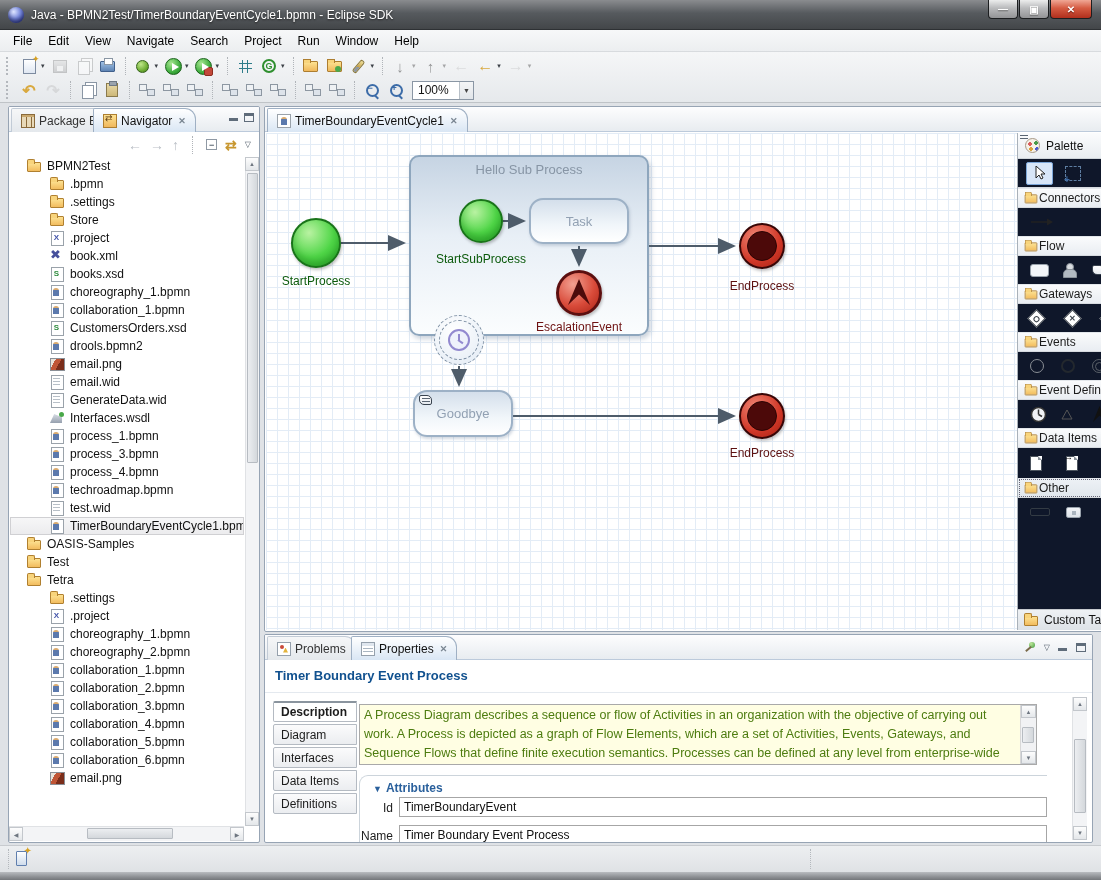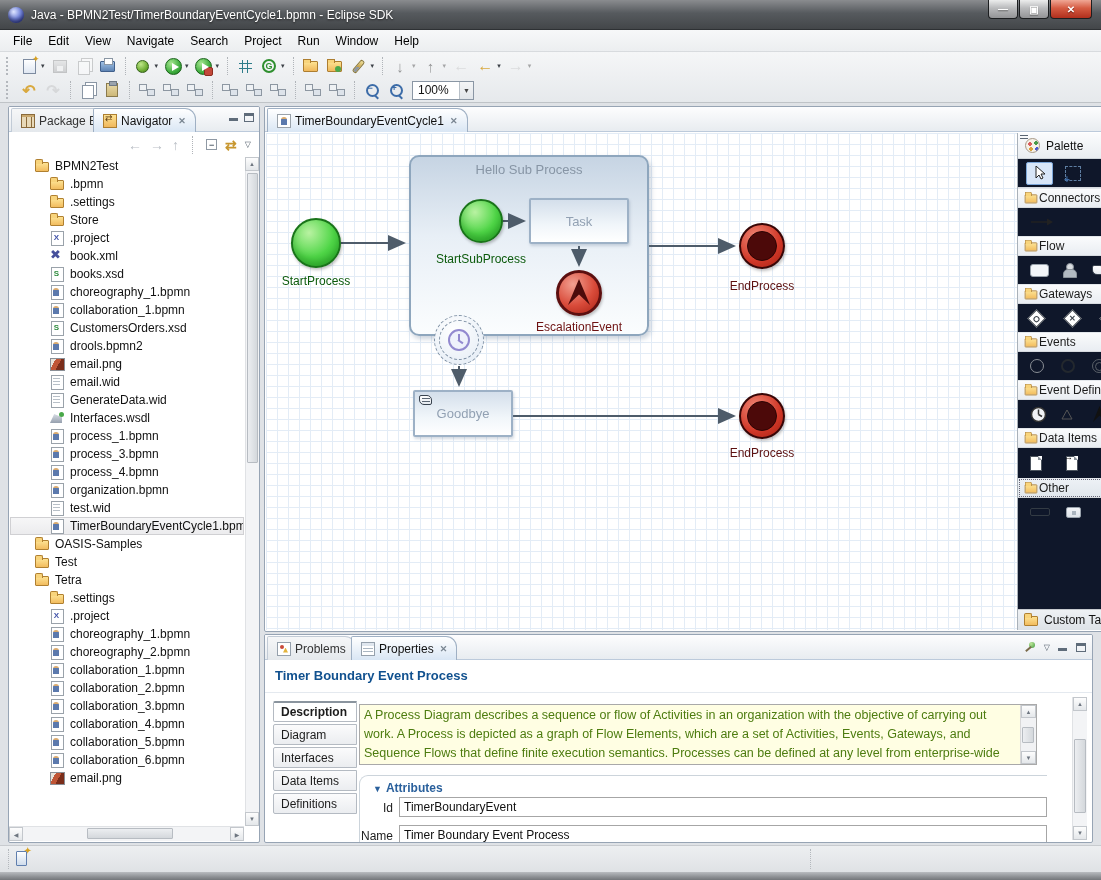--- a/index.html
+++ b/index.html
@@ -110,21 +110,21 @@
 
 #explorer{left:8px;top:106px;width:252px;height:737px}
 #explorer .vtoolbar{position:absolute;left:0;right:0;top:26px;height:23px;display:flex;align-items:center;
   justify-content:flex-end;gap:8px;padding-right:8px;color:#aab1b9}
 .vt{font-size:14px;font-weight:bold;color:#b9bec5}
 .vt.gold{color:#c8972f}
 .vt-collapse{width:11px;height:11px;border:1px solid #8f99a4;background:#fff;display:flex;align-items:center;justify-content:center;font-size:9px;color:#55606c;font-weight:bold}
 .vt-menu{font-size:8px;color:#55606c}
 #tree{position:absolute;left:1px;right:15px;top:50px;bottom:16px;overflow:hidden;background:#fff}
 .tree-row{height:18px;display:flex;align-items:center;gap:5px;white-space:nowrap}
-.ind0{padding-left:24px}.ind1{padding-left:39px}
+.ind0{padding-left:16px}.ind1{padding-left:39px}
 .tree-row.sel{background:linear-gradient(#f7f7f8,#ebebed);outline:1px solid #d0d0d3;outline-offset:-1px}
 .ticon{width:16px;height:16px;position:relative;flex:none}
 .ic-folder::before{content:"";position:absolute;left:1px;top:4px;width:12px;height:8px;
   background:linear-gradient(#fde292,#f2bc5e);border:1px solid #b08030;border-radius:1px}
 .ic-folder::after{content:"";position:absolute;left:1px;top:1px;width:6px;height:4px;
   background:#f8d47c;border:1px solid #b08030;border-bottom:none;border-radius:2px 2px 0 0}
 .doc::before{content:"";position:absolute;left:2px;top:1px;width:11px;height:13px;background:#fff;border:1px solid #9aa2aa}
 .ic-xfile::after{content:"X";position:absolute;left:2px;width:11px;top:3px;text-align:center;font-size:8px;font-weight:bold;color:#4456aa}
 .ic-xsd::after{content:"S";position:absolute;left:2px;width:11px;top:3px;text-align:center;font-size:8px;font-weight:bold;color:#2e8b3e}
 .ic-txt::after{content:"";position:absolute;left:4px;top:4px;width:7px;height:7px;background:repeating-linear-gradient(#b8c0c8 0 1px,transparent 1px 3px)}
@@ -149,21 +149,21 @@
 #canvas{position:absolute;left:1px;right:1px;top:26px;bottom:1px;background:#fff;overflow:hidden;
   background-image:linear-gradient(#e3ecf6 1px,transparent 1px),linear-gradient(90deg,#e3ecf6 1px,transparent 1px);
   background-size:11px 11px}
 .edges{position:absolute;left:0;top:0;pointer-events:none}
 .subprocess{position:absolute;left:143px;top:22px;width:240px;height:181px;border:2px solid #8ea6bd;border-radius:10px;
   background:linear-gradient(#c6d4e3,#e8eff6 45%,#fbfdfe);box-shadow:2px 3px 5px rgba(110,130,155,.35)}
 .sub-title{color:#8795a5;font-size:13px;text-align:center;padding-top:5px}
 .startev{position:absolute;border-radius:50%;border:2px solid #1a741a;
   background:radial-gradient(circle at 35% 28%,#b9f2a2,#4fd647 55%,#2ab32a);
   box-shadow:inset 0 -5px 7px rgba(0,70,0,.25),1px 2px 3px rgba(0,0,0,.25)}
-.taskbox{position:absolute;border:2px solid #9db1c6;border-radius:2px;
+.taskbox{position:absolute;border:2px solid #9db1c6;border-radius:14px;
   background:linear-gradient(#d4dfeb,#f1f6fa 60%,#fff);box-shadow:1px 2px 3px rgba(110,130,155,.3);
   display:flex;align-items:center;justify-content:center;color:#92a1b3;font-size:13px}
 .escalation{position:absolute;left:290px;top:137px;width:46px;height:46px;border-radius:50%;border:3px solid #5c0f0f;
   background:radial-gradient(circle at 35% 28%,#f2a091,#d94b3a 55%,#a92114);box-shadow:1px 2px 3px rgba(0,0,0,.25)}
 .escalation::after{content:"";position:absolute;left:50%;top:6px;transform:translateX(-50%);
   width:22px;height:26px;background:#4c0b0b;clip-path:polygon(50% 0,100% 100%,50% 60%,0 100%)}
 .endev{position:absolute;width:46px;height:46px;border-radius:50%;border:2px solid #380606;
   background:radial-gradient(circle at 35% 28%,#ef8574,#d03727 60%,#a52013);box-shadow:1px 2px 3px rgba(0,0,0,.25)}
 .endev::after{content:"";position:absolute;inset:6px;border-radius:50%;background:#4c0909;border:1px solid #2c0404}
 .timerev{position:absolute;left:168px;top:182px;width:50px;height:50px;border-radius:50%;
@@ -529,21 +529,21 @@
       <div class="tree-row ind1">
         <span class="ticon ic-bpmn doc"></span>
         <span>process_3.bpmn</span>
       </div>
       <div class="tree-row ind1">
         <span class="ticon ic-bpmn doc"></span>
         <span>process_4.bpmn</span>
       </div>
       <div class="tree-row ind1">
         <span class="ticon ic-bpmn doc"></span>
-        <span>organization.bpmn</span>
+        <span>techroadmap.bpmn</span>
       </div>
       <div class="tree-row ind1">
         <span class="ticon ic-txt doc"></span>
         <span>test.wid</span>
       </div>
       <div class="tree-row ind1 sel">
         <span class="ticon ic-bpmn doc"></span>
         <span>TimerBoundaryEventCycle1.bpmn</span>
       </div>
       <div class="tree-row ind0">

